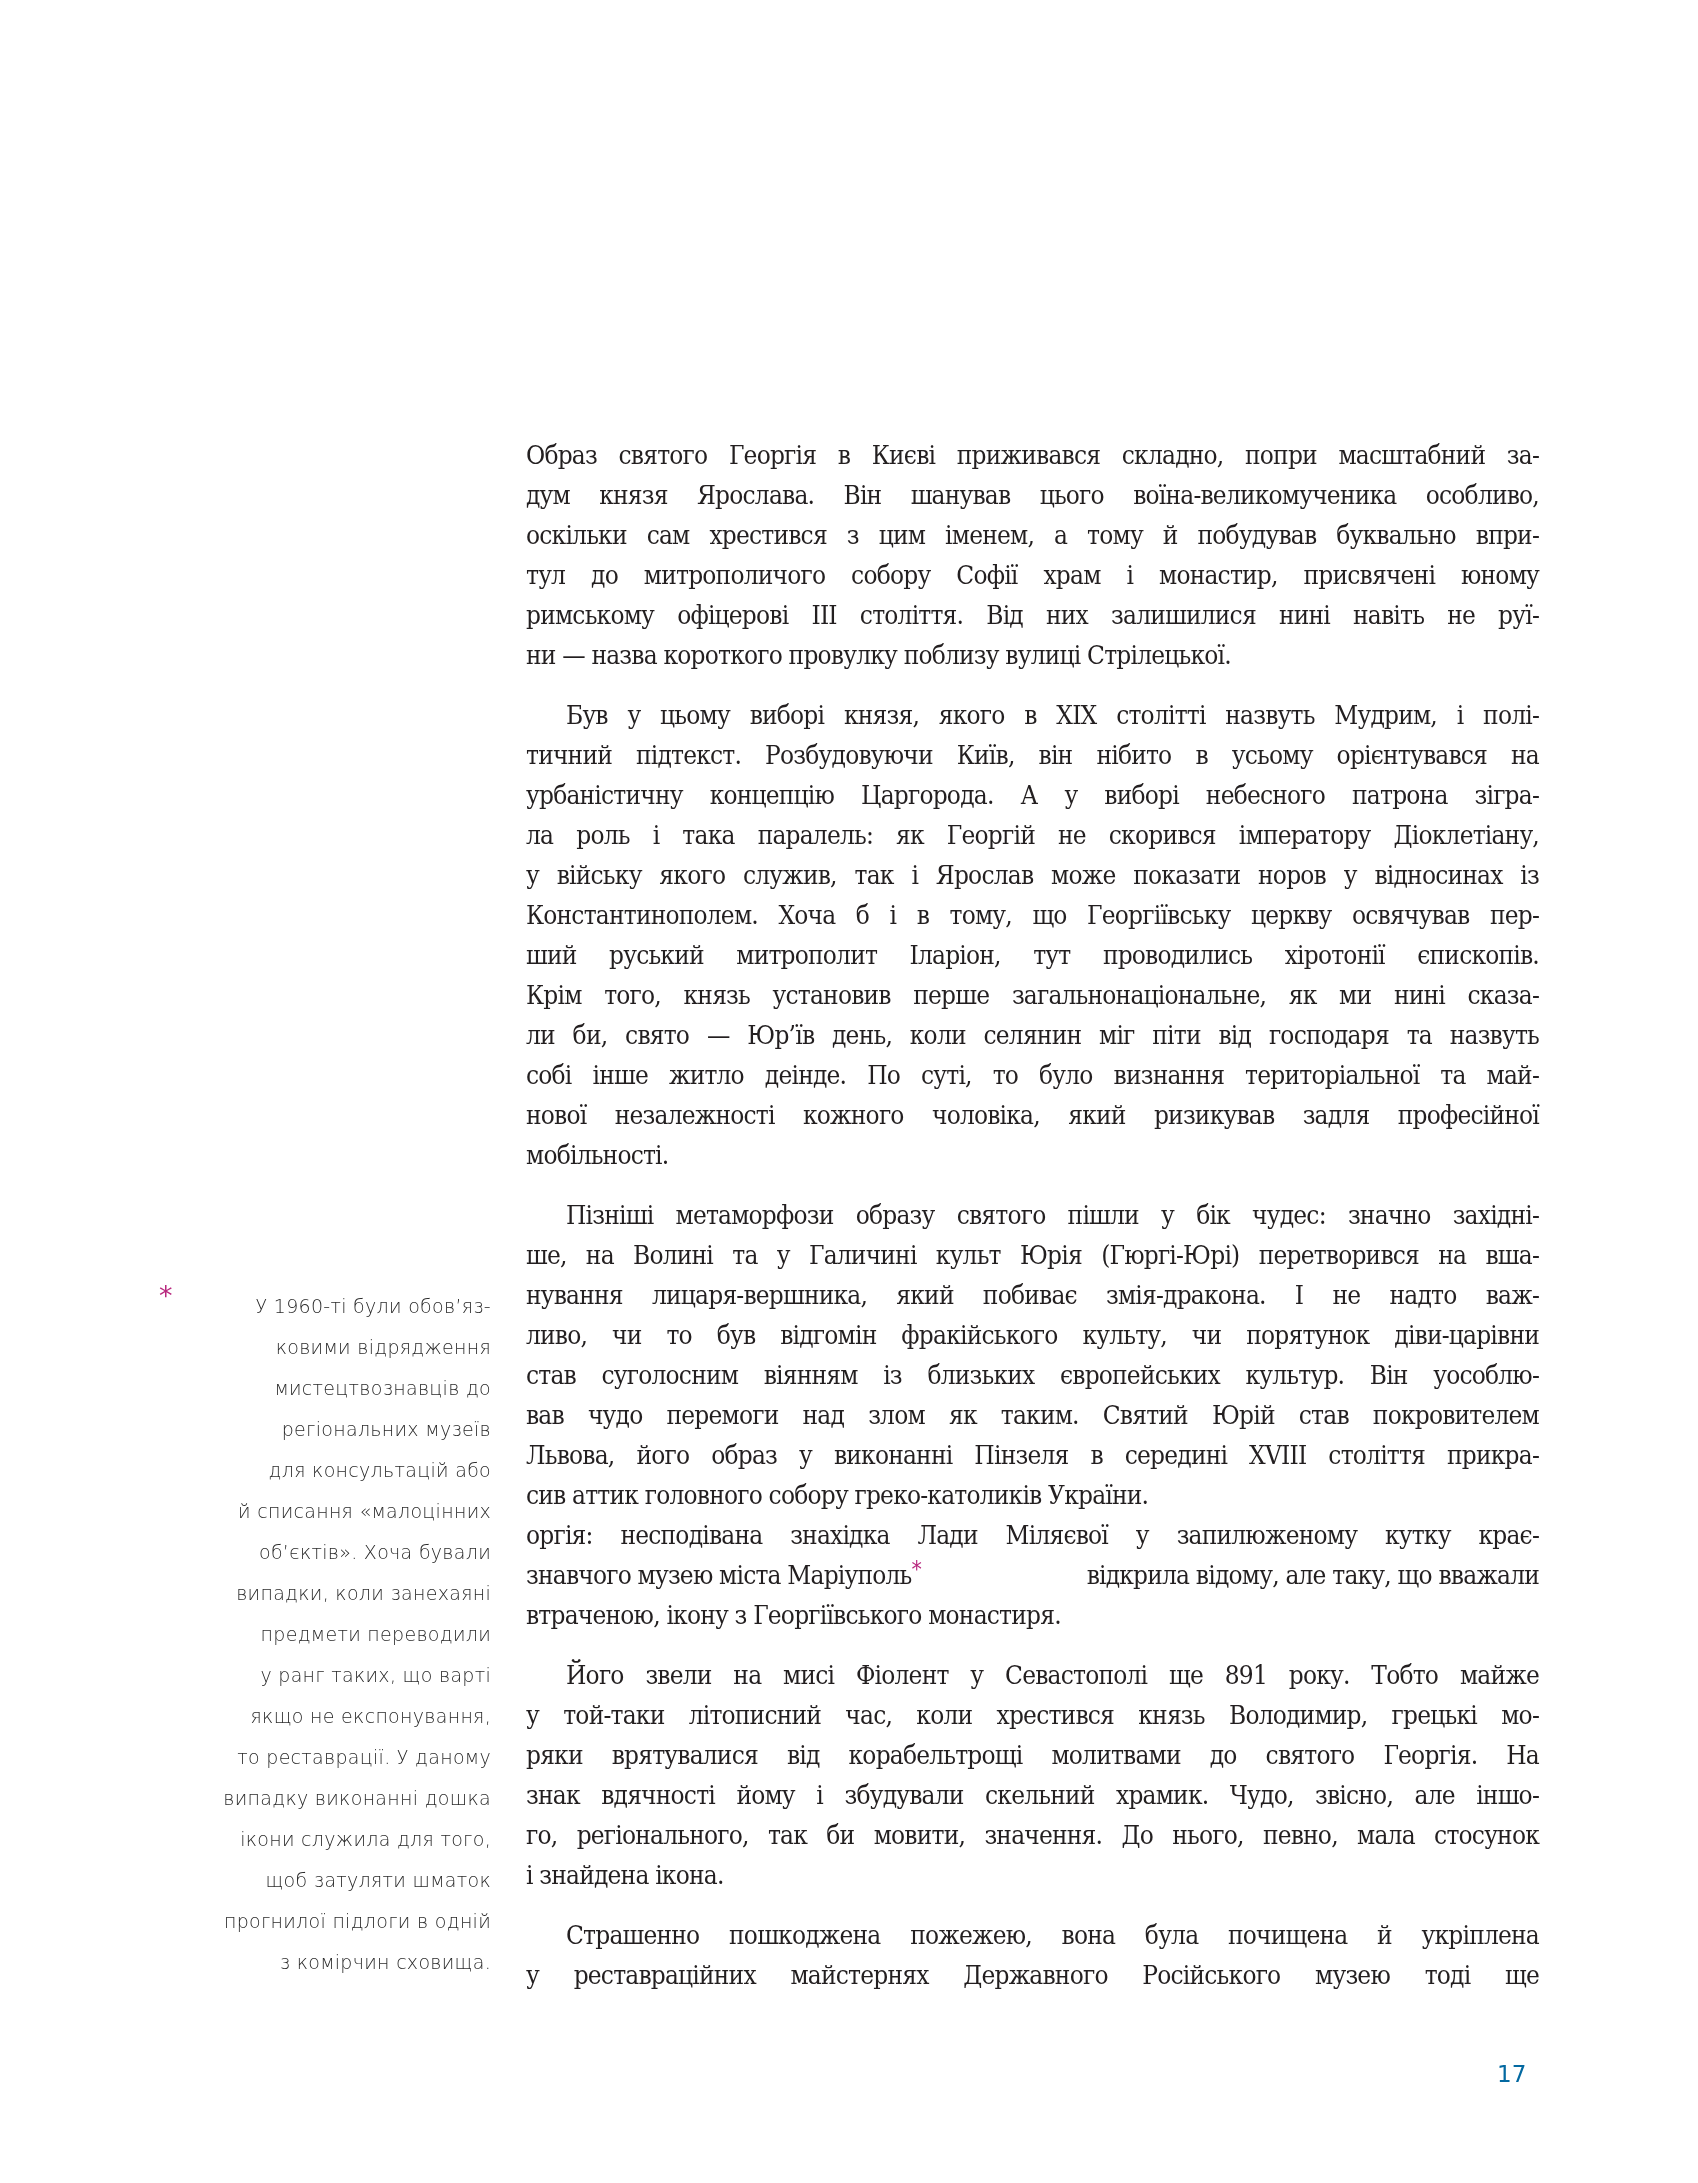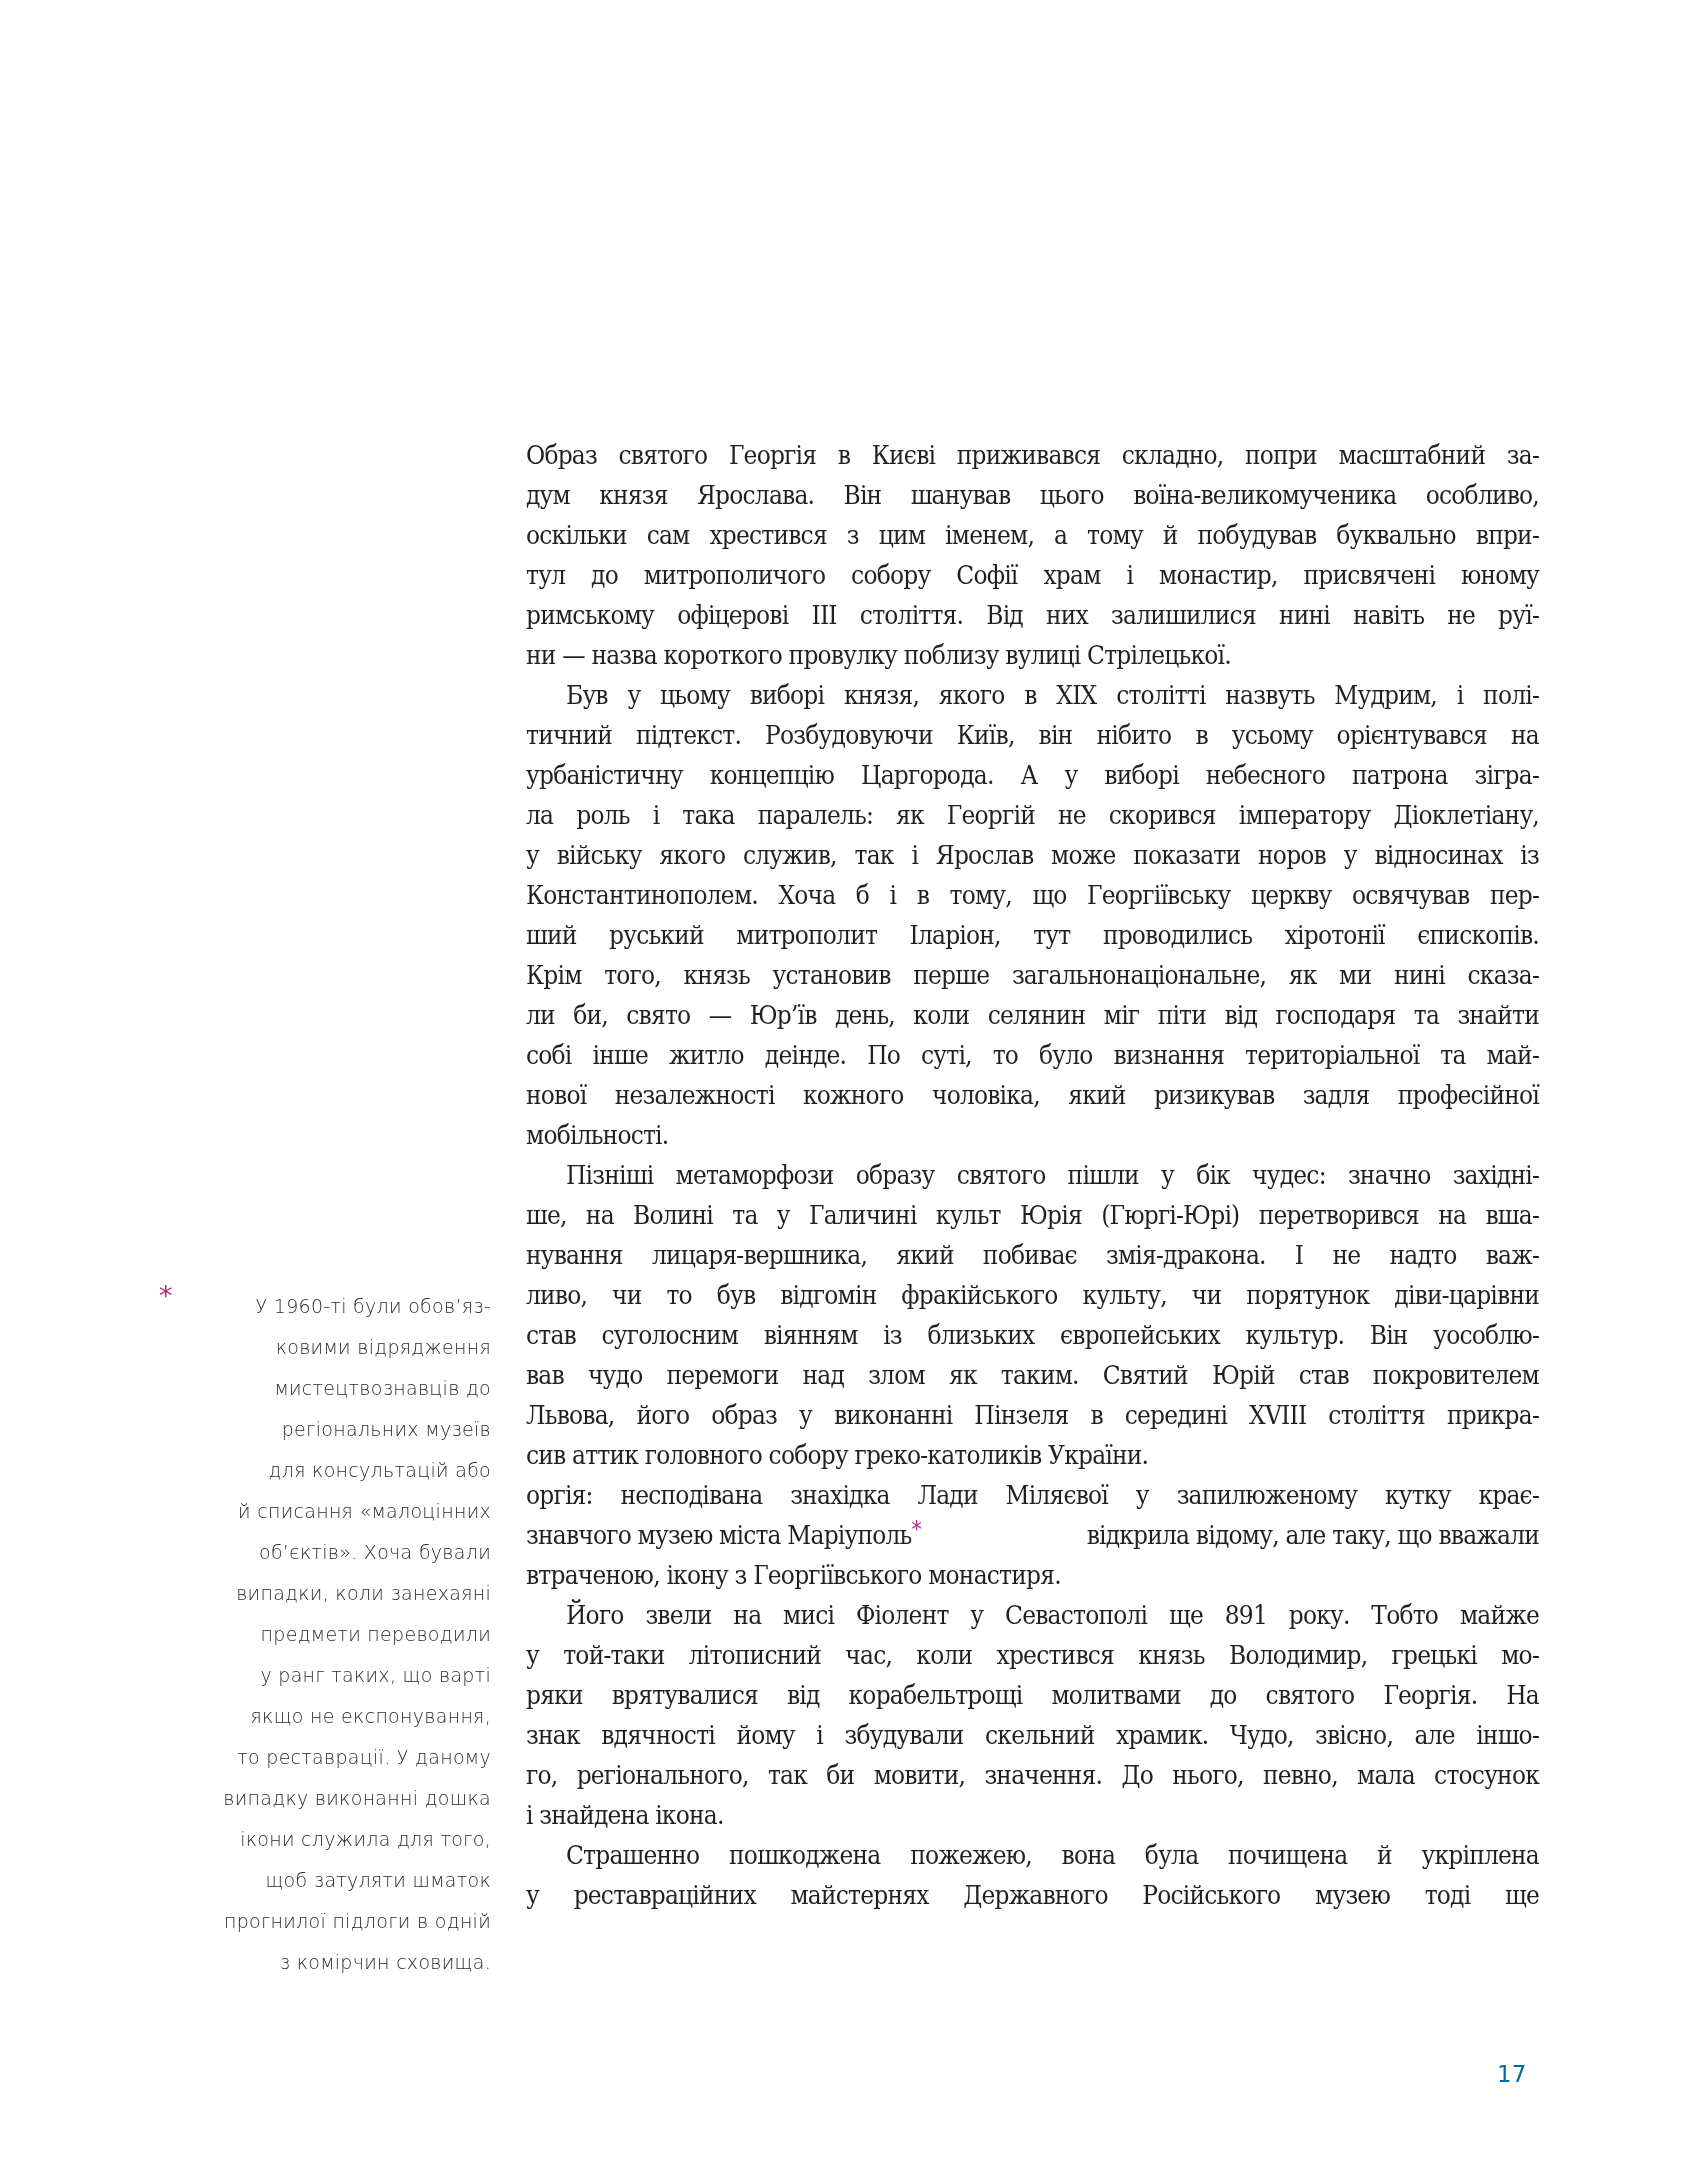--- a/index.html
+++ b/index.html
@@ -20,21 +20,21 @@
   }
   .main-text .line {
     display: block;
     height: 40px;
     white-space: nowrap;
     text-align: justify;
     text-align-last: justify;
     overflow: visible;
   }
   .main-text .line.last { text-align-last: left; }
-  .main-text .line.indent { padding-left: 40px; }
+  .main-text .line.indent { padding-left: 40px; margin-top: 20px; }
   .fn-mark { color: #b8287e; font-family: "DejaVu Sans", sans-serif; font-size: 23px; position: relative; top: -6.8px; }
 
   .sidenote {
     position: absolute;
     left: 203px;
     top: 1286px;
     width: 288px;
     font-family: "DejaVu Sans", "Liberation Sans", sans-serif;
     font-size: 19px;
     line-height: 41px;
@@ -77,21 +77,21 @@
     <span class="line last">ни — назва короткого провулку поблизу вулиці Стрілецької.</span>
 
     <span class="line indent">Був у цьому виборі князя, якого в XIX столітті назвуть Мудрим, і полі-</span>
     <span class="line">тичний підтекст. Розбудовуючи Київ, він нібито в усьому орієнтувався на</span>
     <span class="line">урбаністичну концепцію Царгорода. А у виборі небесного патрона зігра-</span>
     <span class="line">ла роль і така паралель: як Георгій не скорився імператору Діоклетіану,</span>
     <span class="line">у війську якого служив, так і Ярослав може показати норов у відносинах із</span>
     <span class="line">Константинополем. Хоча б і в тому, що Георгіївську церкву освячував пер-</span>
     <span class="line">ший руський митрополит Іларіон, тут проводились хіротонії єпископів.</span>
     <span class="line">Крім того, князь установив перше загальнонаціональне, як ми нині сказа-</span>
-    <span class="line">ли би, свято — Юр’їв день, коли селянин міг піти від господаря та знайти</span>
+    <span class="line">ли би, свято — Юр’їв день, коли селянин міг піти від господаря та назвуть</span>
     <span class="line">собі інше житло деінде. По суті, то було визнання територіальної та май-</span>
     <span class="line">нової незалежності кожного чоловіка, який ризикував задля професійної</span>
     <span class="line last">мобільності.</span>
 
     <span class="line indent">Пізніші метаморфози образу святого пішли у бік чудес: значно західні-</span>
     <span class="line">ше, на Волині та у Галичині культ Юрія (Гюргі-Юрі) перетворився на вша-</span>
     <span class="line">нування лицаря-вершника, який побиває змія-дракона. І не надто важ-</span>
     <span class="line">ливо, чи то був відгомін фракійського культу, чи порятунок діви-царівни</span>
     <span class="line">став суголосним віянням із близьких європейських культур. Він уособлю-</span>
     <span class="line">вав чудо перемоги над злом як таким. Святий Юрій став покровителем</span>

